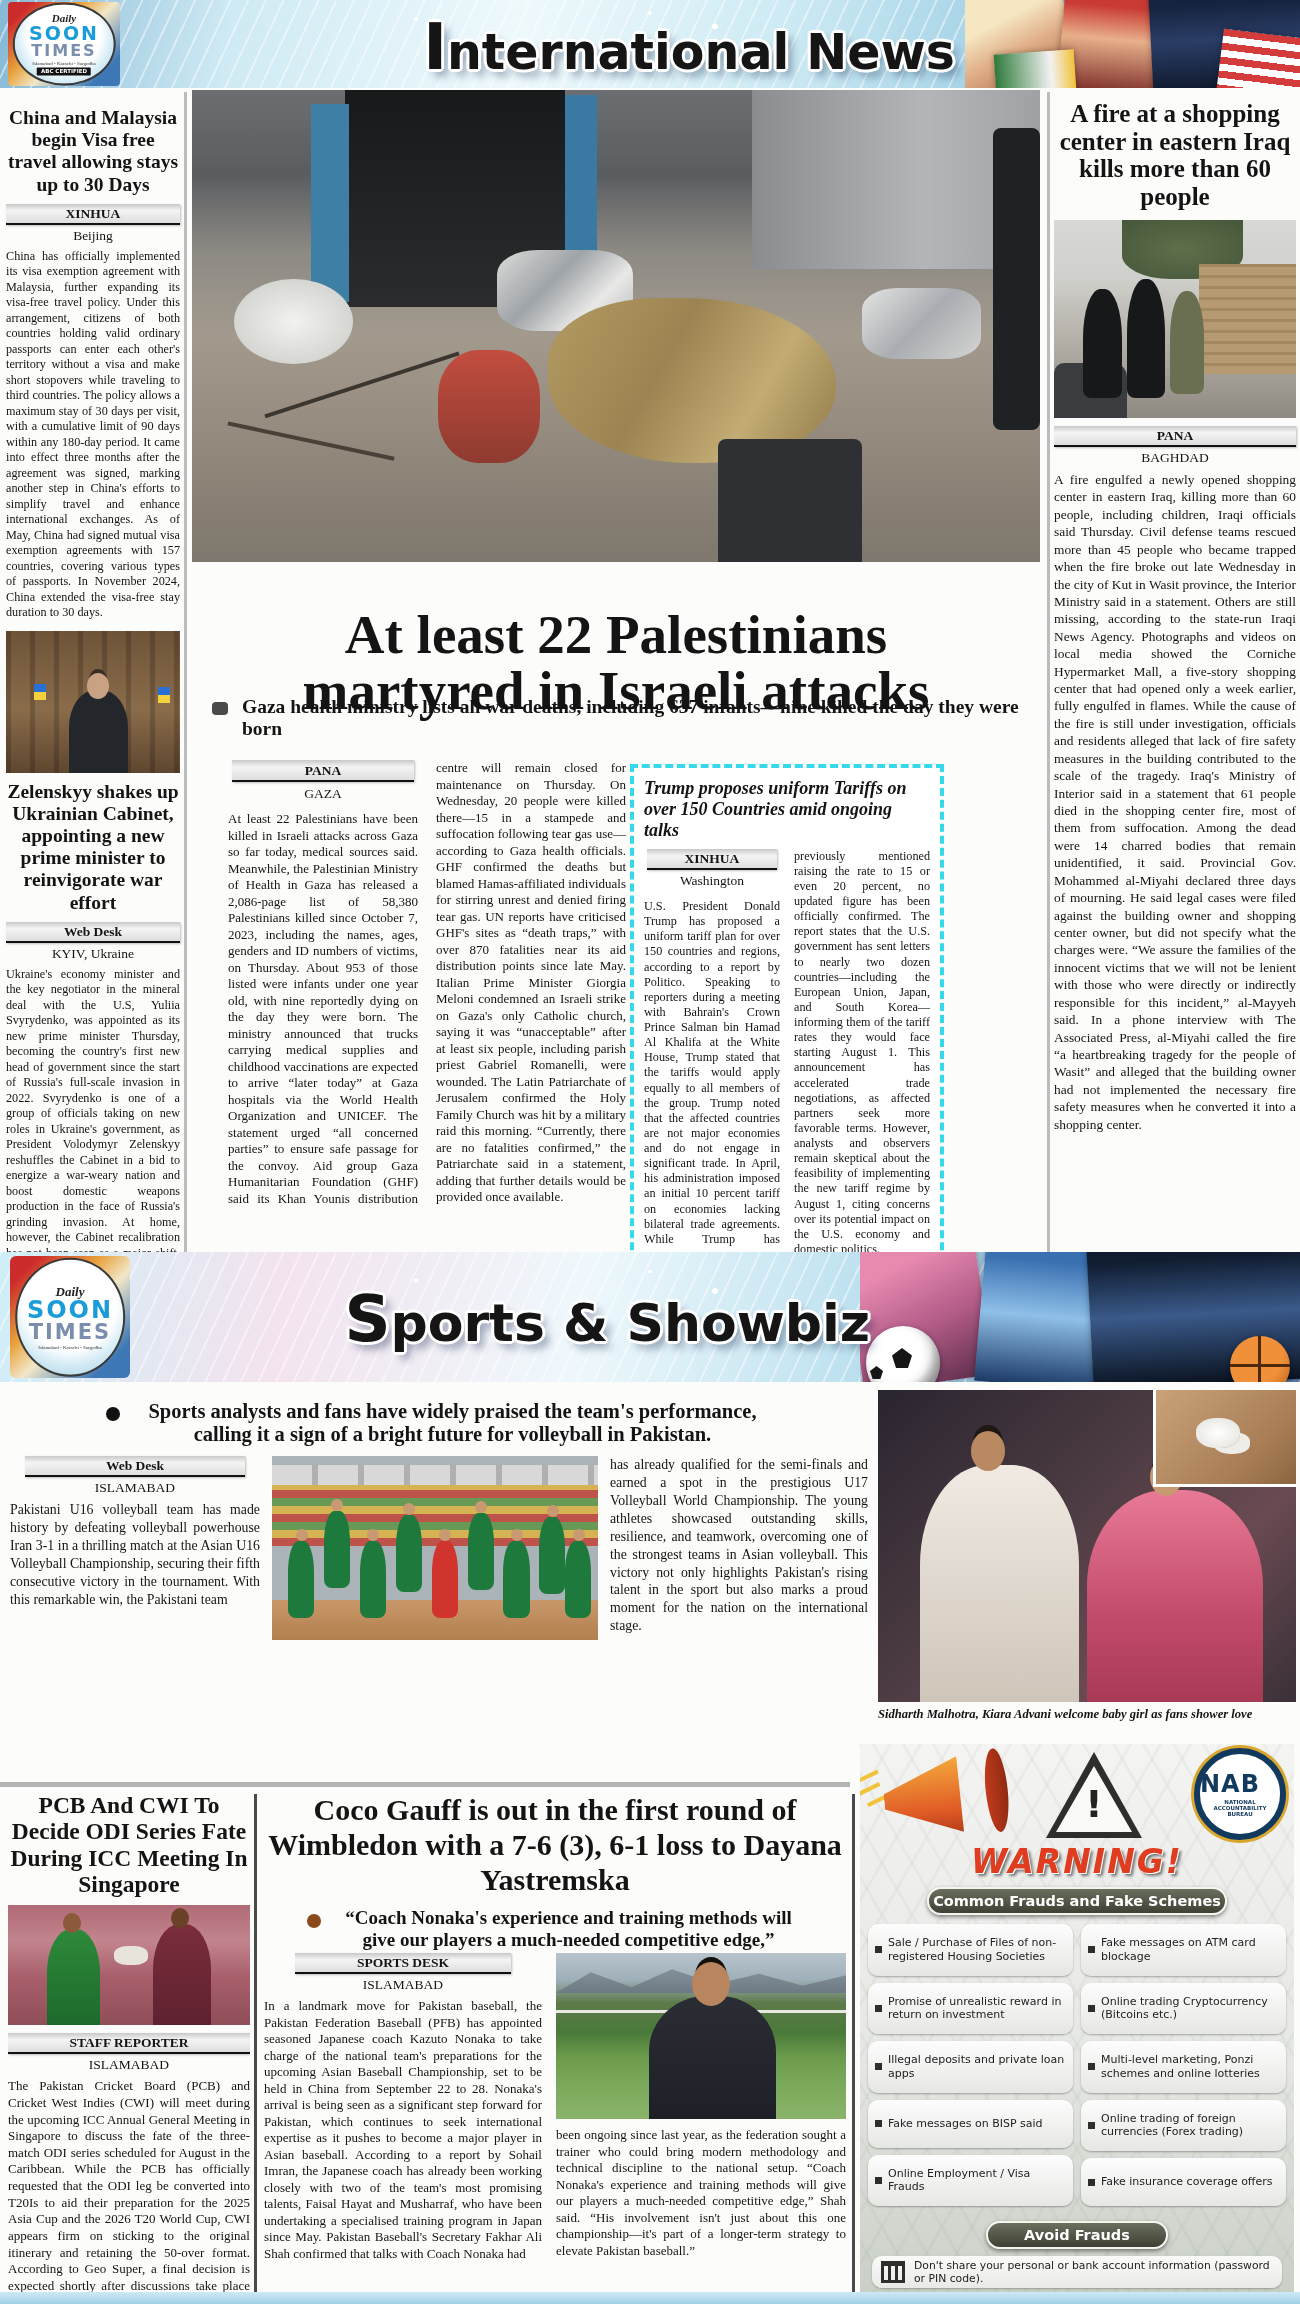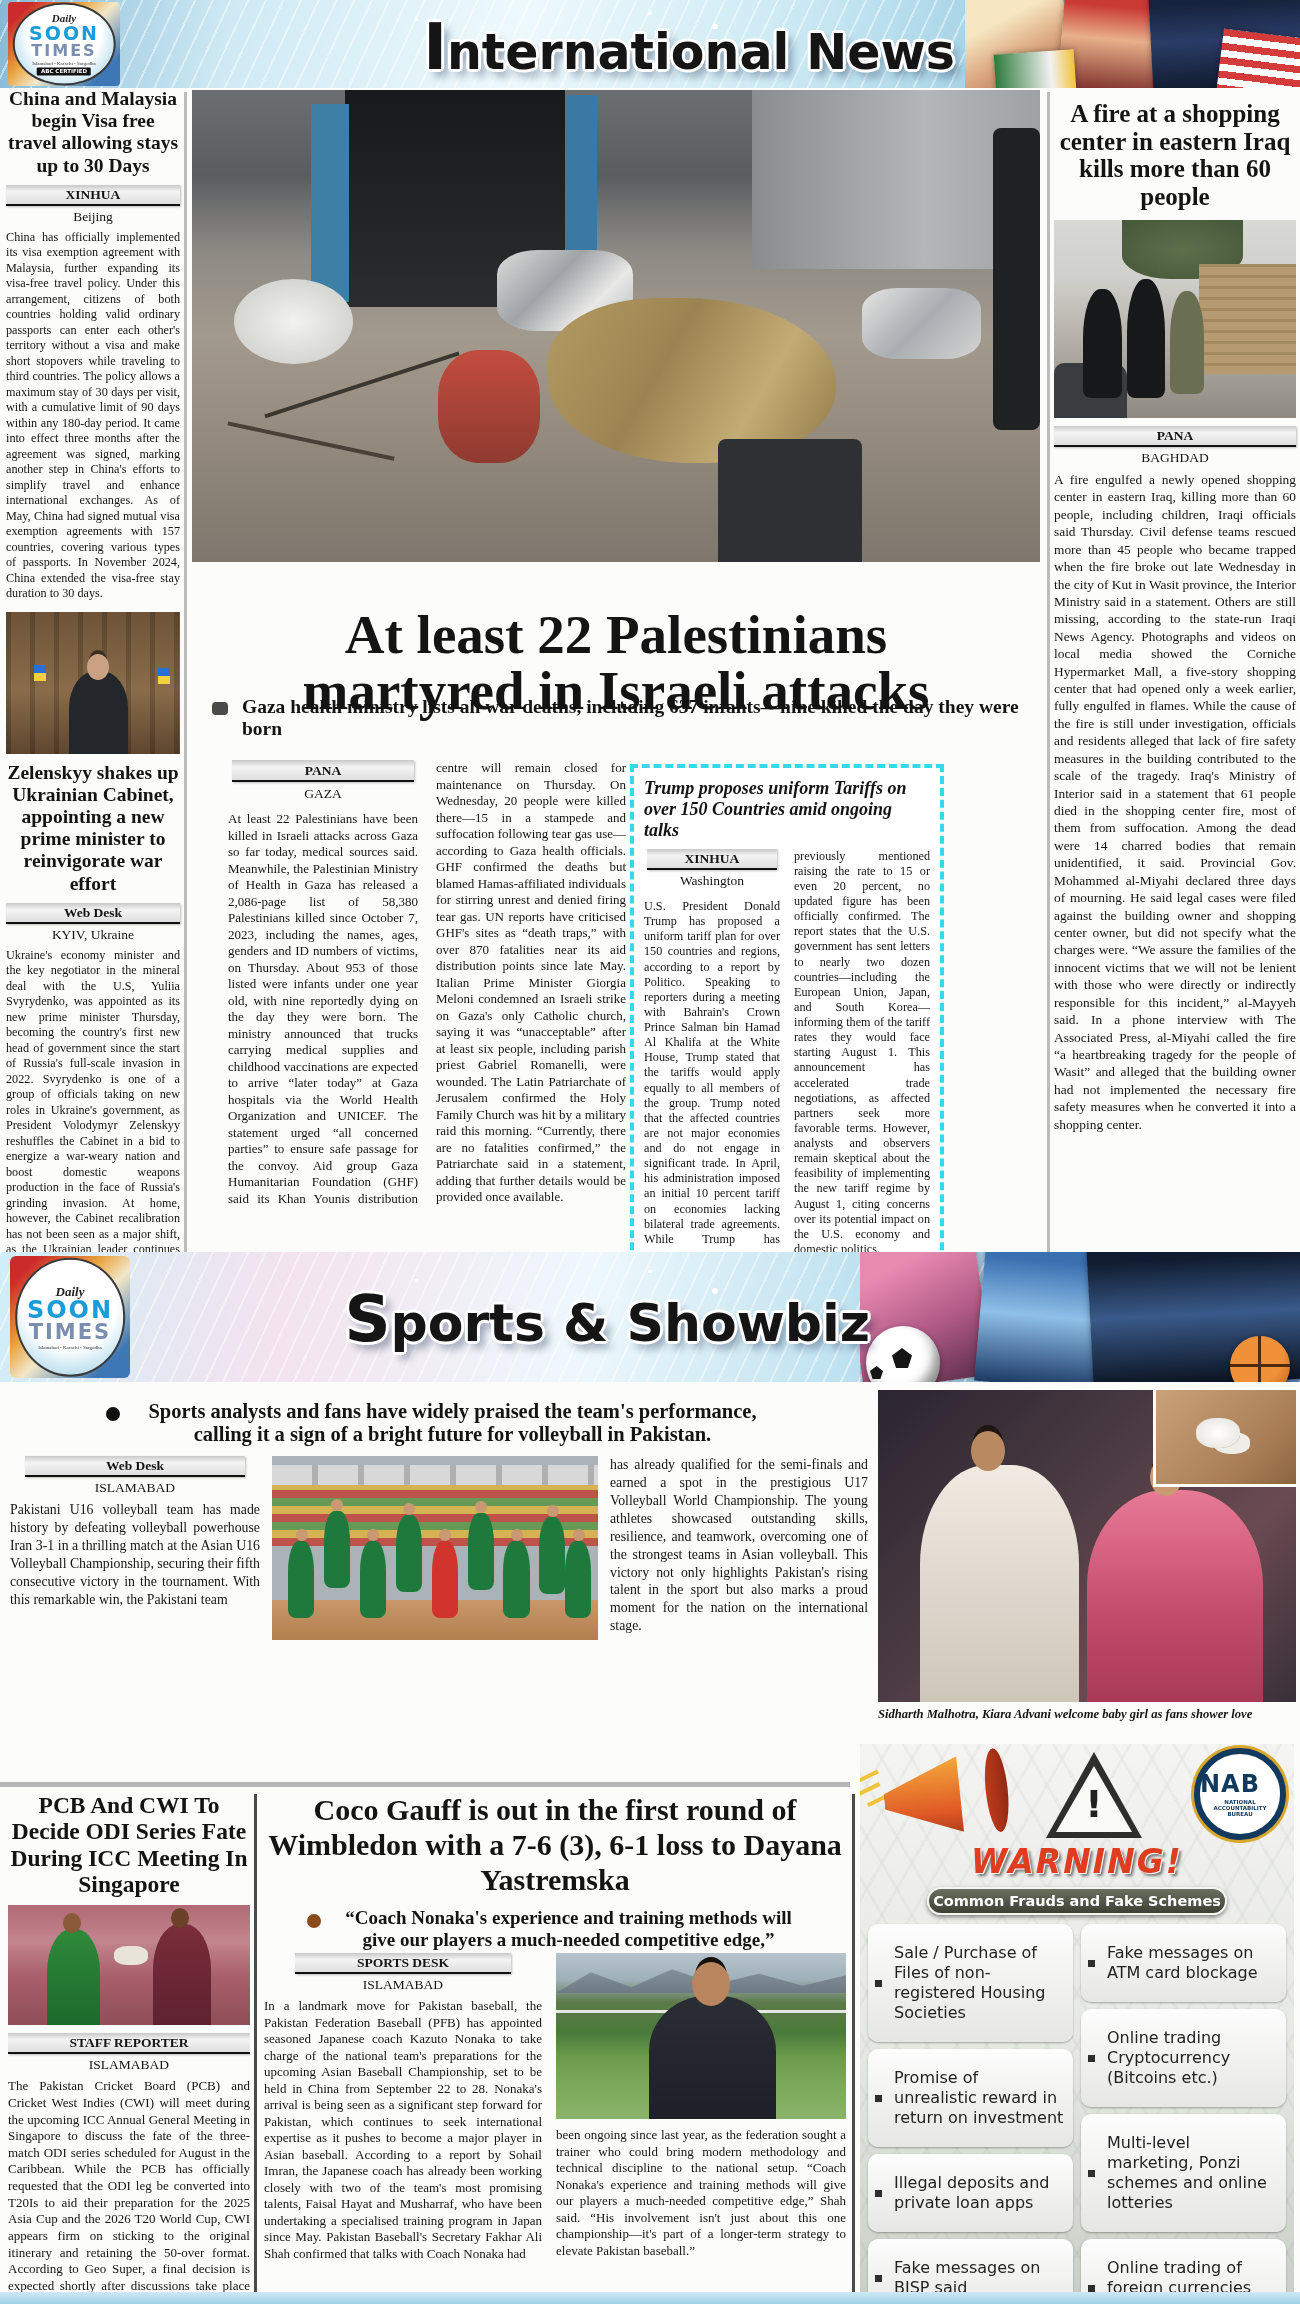--- a/index.html
+++ b/index.html
@@ -77,21 +77,21 @@
   .byline{position:relative;background:linear-gradient(180deg,#c9c9c9,#f4f4f4 35%,#dedede);
     border-bottom:2.5px solid #111;text-align:center;font-weight:700;font-size:13.5px;
     padding:2px 0 1px;margin:0 auto;box-shadow:1px 1px 2px rgba(0,0,0,.25);}
   .loc{text-align:center;font-size:13.5px;padding:3px 0 5px;}
   .body-text{text-align:justify;}
   .headline{font-weight:700;text-align:center;margin:0;}
   .vdiv{position:absolute;background:#bcbcbc;}
   .photo{position:relative;overflow:hidden;}
 
   
-  .col-left{position:absolute;left:6px;top:88px;width:174px;}
+  .col-left{position:absolute;left:6px;top:107px;width:174px;}
   .col-left .headline{font-size:19.5px;line-height:1.14;}
   .col-left .body-text{font-size:12.2px;line-height:1.27;}
   .photo-ukraine{height:142px;margin:10px 0 8px;
     background:linear-gradient(180deg,#6e5338 0%,#7d6142 30%,#8a6c4a 55%,#5e462f 100%);}
   .photo-ukraine::before{content:"";position:absolute;inset:0;
     background:repeating-linear-gradient(90deg,rgba(0,0,0,.18) 0 5px,transparent 5px 24px);}
   .uk-woman{position:absolute;right:30%;bottom:0;width:34%;height:58%;background:#23262b;border-radius:45% 45% 0 0;}
   .uk-head{position:absolute;right:41%;bottom:52%;width:22px;height:26px;background:#c9a183;border-radius:50%;
     box-shadow:0 -6px 0 -2px #3a2d22;}
   .uk-flag{position:absolute;width:12px;height:16px;background:linear-gradient(#2a6fd4 50%,#f4d03f 50%);}
@@ -254,22 +254,22 @@
   .nab-logo .org-sub{font-size:5.5px;color:#123a5e;font-weight:700;margin-top:2px;}
   .nab-warning{position:relative;text-align:center;font-size:33px;font-weight:900;font-style:italic;
     color:#e03c20;letter-spacing:2px;margin-top:-4px;
     text-shadow:1px 1px 0 #fff,3px 3px 3px rgba(40,40,40,.6);}
   .nab-pill{position:relative;margin:6px auto 0;background:linear-gradient(#6b6f5e,#3d4034);color:#fff;
     border-radius:15px;text-align:center;font-size:14.5px;font-weight:700;padding:4px 0;
     border:2px solid #f5f5f0;box-shadow:0 2px 4px rgba(0,0,0,.45);}
   .pill-frauds{width:296px;} .pill-avoid{width:178px;margin-top:8px;}
   .fraud-grid{position:relative;display:flex;gap:8px;padding:9px 8px 0;}
   .fraud-col{flex:1;}
-  .fraud-item{display:flex;gap:12px;background:linear-gradient(#fdfdfd,#e6e6e4);border-radius:10px;
-    padding:19px 7px;margin-bottom:7px;font-size:16px;line-height:1.25;color:#222;
+  .fraud-item{display:flex;gap:6px;background:linear-gradient(#fdfdfd,#e6e6e4);border-radius:10px;
+    padding:12px 7px;margin-bottom:7px;font-size:11px;line-height:1.25;color:#222;
     box-shadow:0 1px 2px rgba(0,0,0,.3);min-height:24px;align-items:center;}
   .sqb{flex:none;width:7px;height:7px;background:#2e2e2c;}
   .avoid-list{position:relative;padding:7px 12px 0;}
   .avoid-item{display:flex;gap:9px;align-items:center;background:linear-gradient(#fbfbfa,#e9e9e7);
     border-radius:10px;padding:3px 9px;margin-bottom:6px;font-size:10.8px;color:#222;
     box-shadow:0 1px 2px rgba(0,0,0,.25);min-height:24px;}
   .ai{flex:none;width:26px;height:22px;display:flex;align-items:center;justify-content:center;
     font-size:17px;color:#2e2e2c;font-weight:700;}
   .ai.bank{background:repeating-linear-gradient(90deg,#2e2e2c 0 3px,transparent 3px 7px);
     border-top:5px solid #2e2e2c;border-bottom:3px solid #2e2e2c;height:14px;width:24px;}

